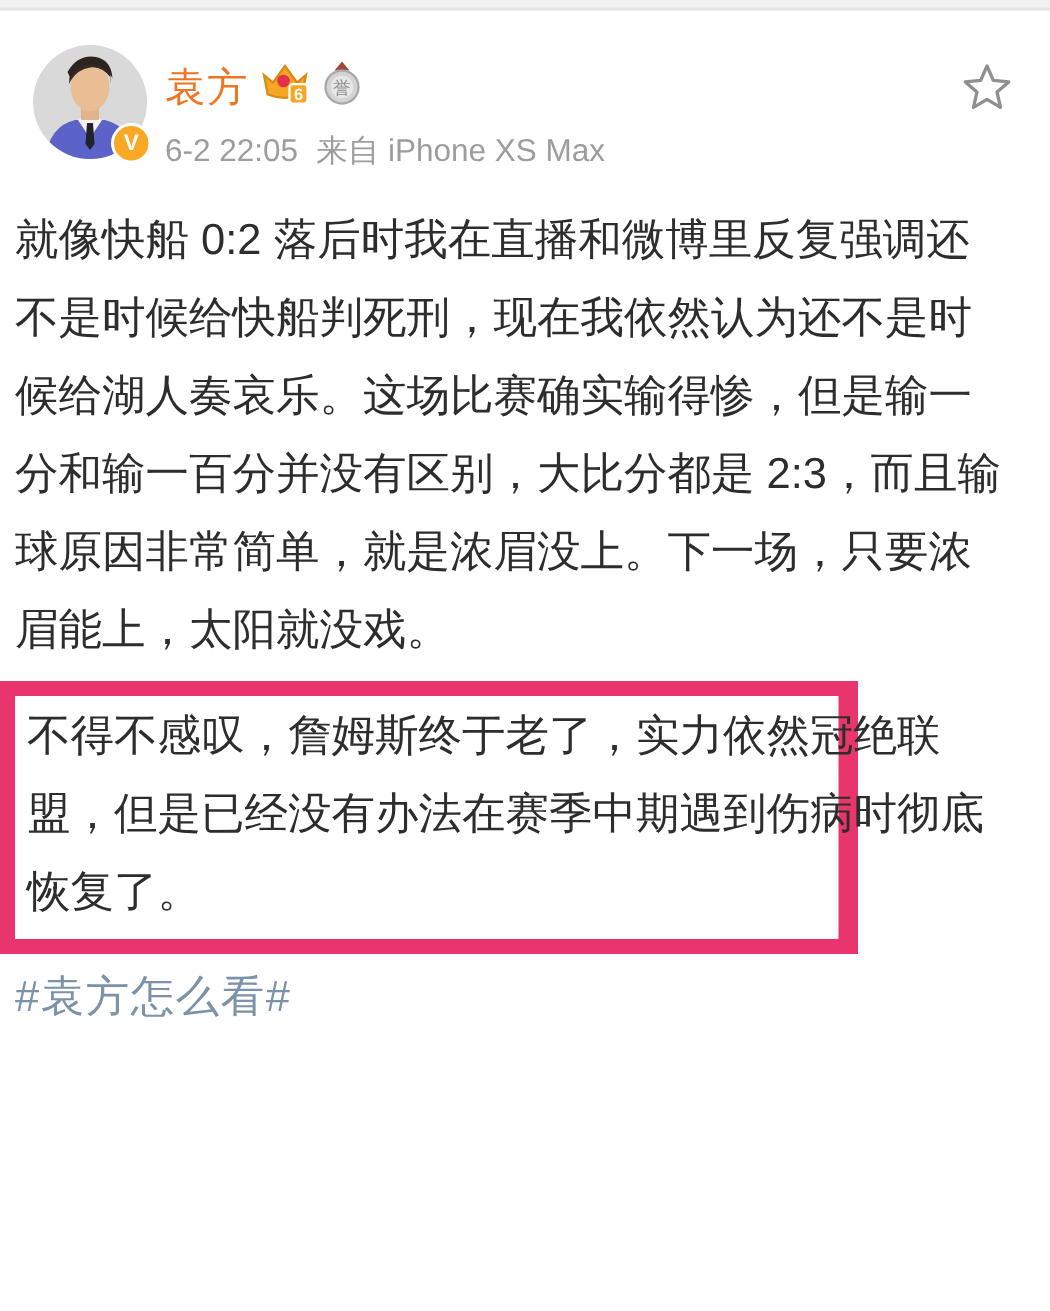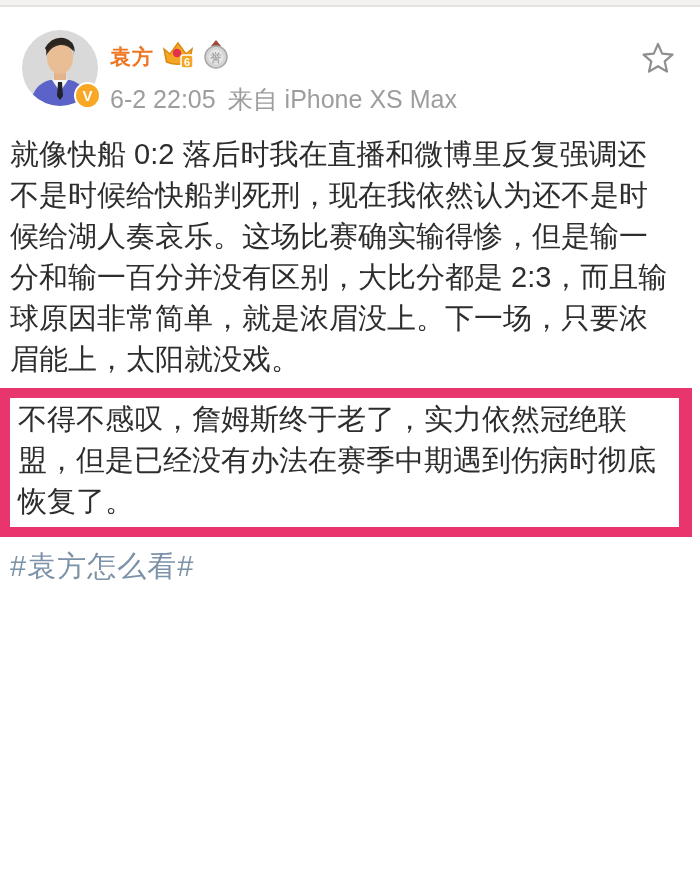--- a/index.html
+++ b/index.html
@@ -29,35 +29,35 @@
   .v-badge {
     position: absolute; right: -3px; bottom: -3px;
     width: 27px; height: 27px; border-radius: 50%;
     background: #f9a825; border: 2px solid #ffffff;
     color: #ffffff; font-size: 15px; font-weight: bold;
     display: flex; align-items: center; justify-content: center;
     line-height: 1;
   }
   .user-block { margin-left: 88px; padding-top: 10px; }
   .name-row { display: flex; align-items: center; gap: 7px; }
-  .username { font-size: 21px; color: #ee7522; letter-spacing: 1px; font-weight: bold; }
+  .username { font-size: 27px; color: #ee7522; letter-spacing: 1px; }
   .badge { display: inline-block; }
-  .meta-row { margin-top: 10px; font-size: 25px; color: #9d9d9d; }
+  .meta-row { margin-top: 10px; font-size: 21px; color: #9d9d9d; }
   .meta-row .src { margin-left: 12px; }
   .star-wrap { position: absolute; right: 0; top: 10px; }
 
   .body-text { margin: 24px 30px 0 10px; width: 660px; }
   .para, .hl-para {
-    margin: 0; font-size: 29px; line-height: 41px; color: #2d2d2d;
+    margin: 0; font-size: 29px; line-height: 52px; color: #2d2d2d;
     letter-spacing: 0px; word-break: normal; text-align: left;
   }
   .para + .para { margin-top: 7px; }
   .highlight-box {
     margin: 8px 0 0 -10px;
-    width: 692px;
+    width: 572px;
     border: 10px solid #e8356e;
     border-right-width: 13px;
     background: #ffffff;
     padding: 1px 8px 5px 8px;
   }
   .hl-para { width: 655px; }
   .hashtag {
     display: block; margin-top: 9px;
     font-size: 29px; line-height: 40px;
     color: #7b92a8; text-decoration: none; letter-spacing: 1px;

